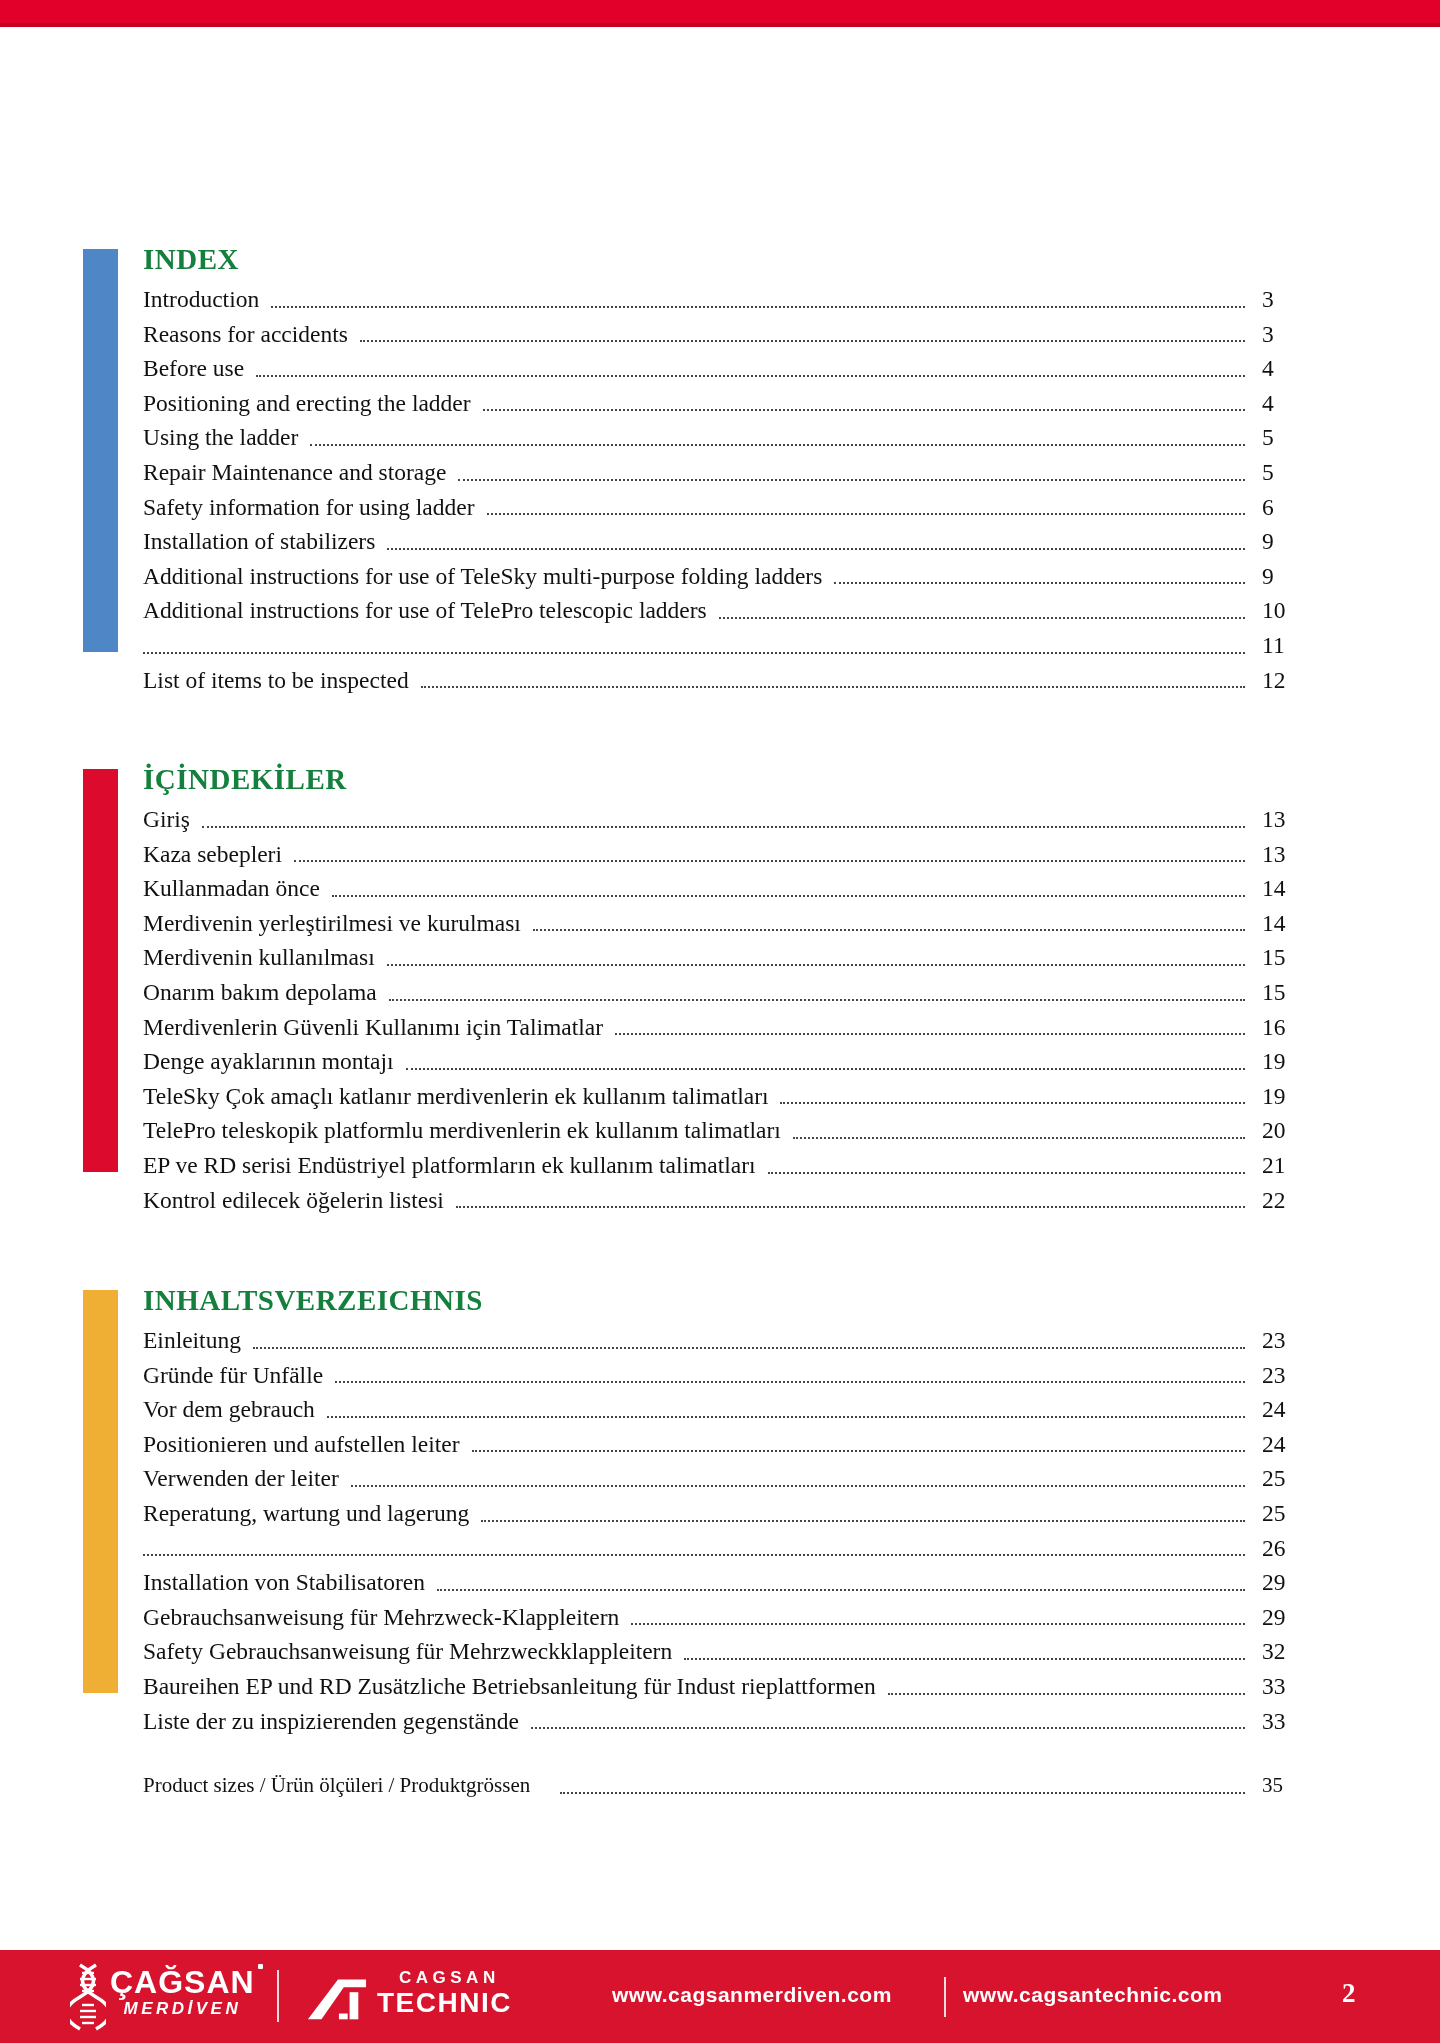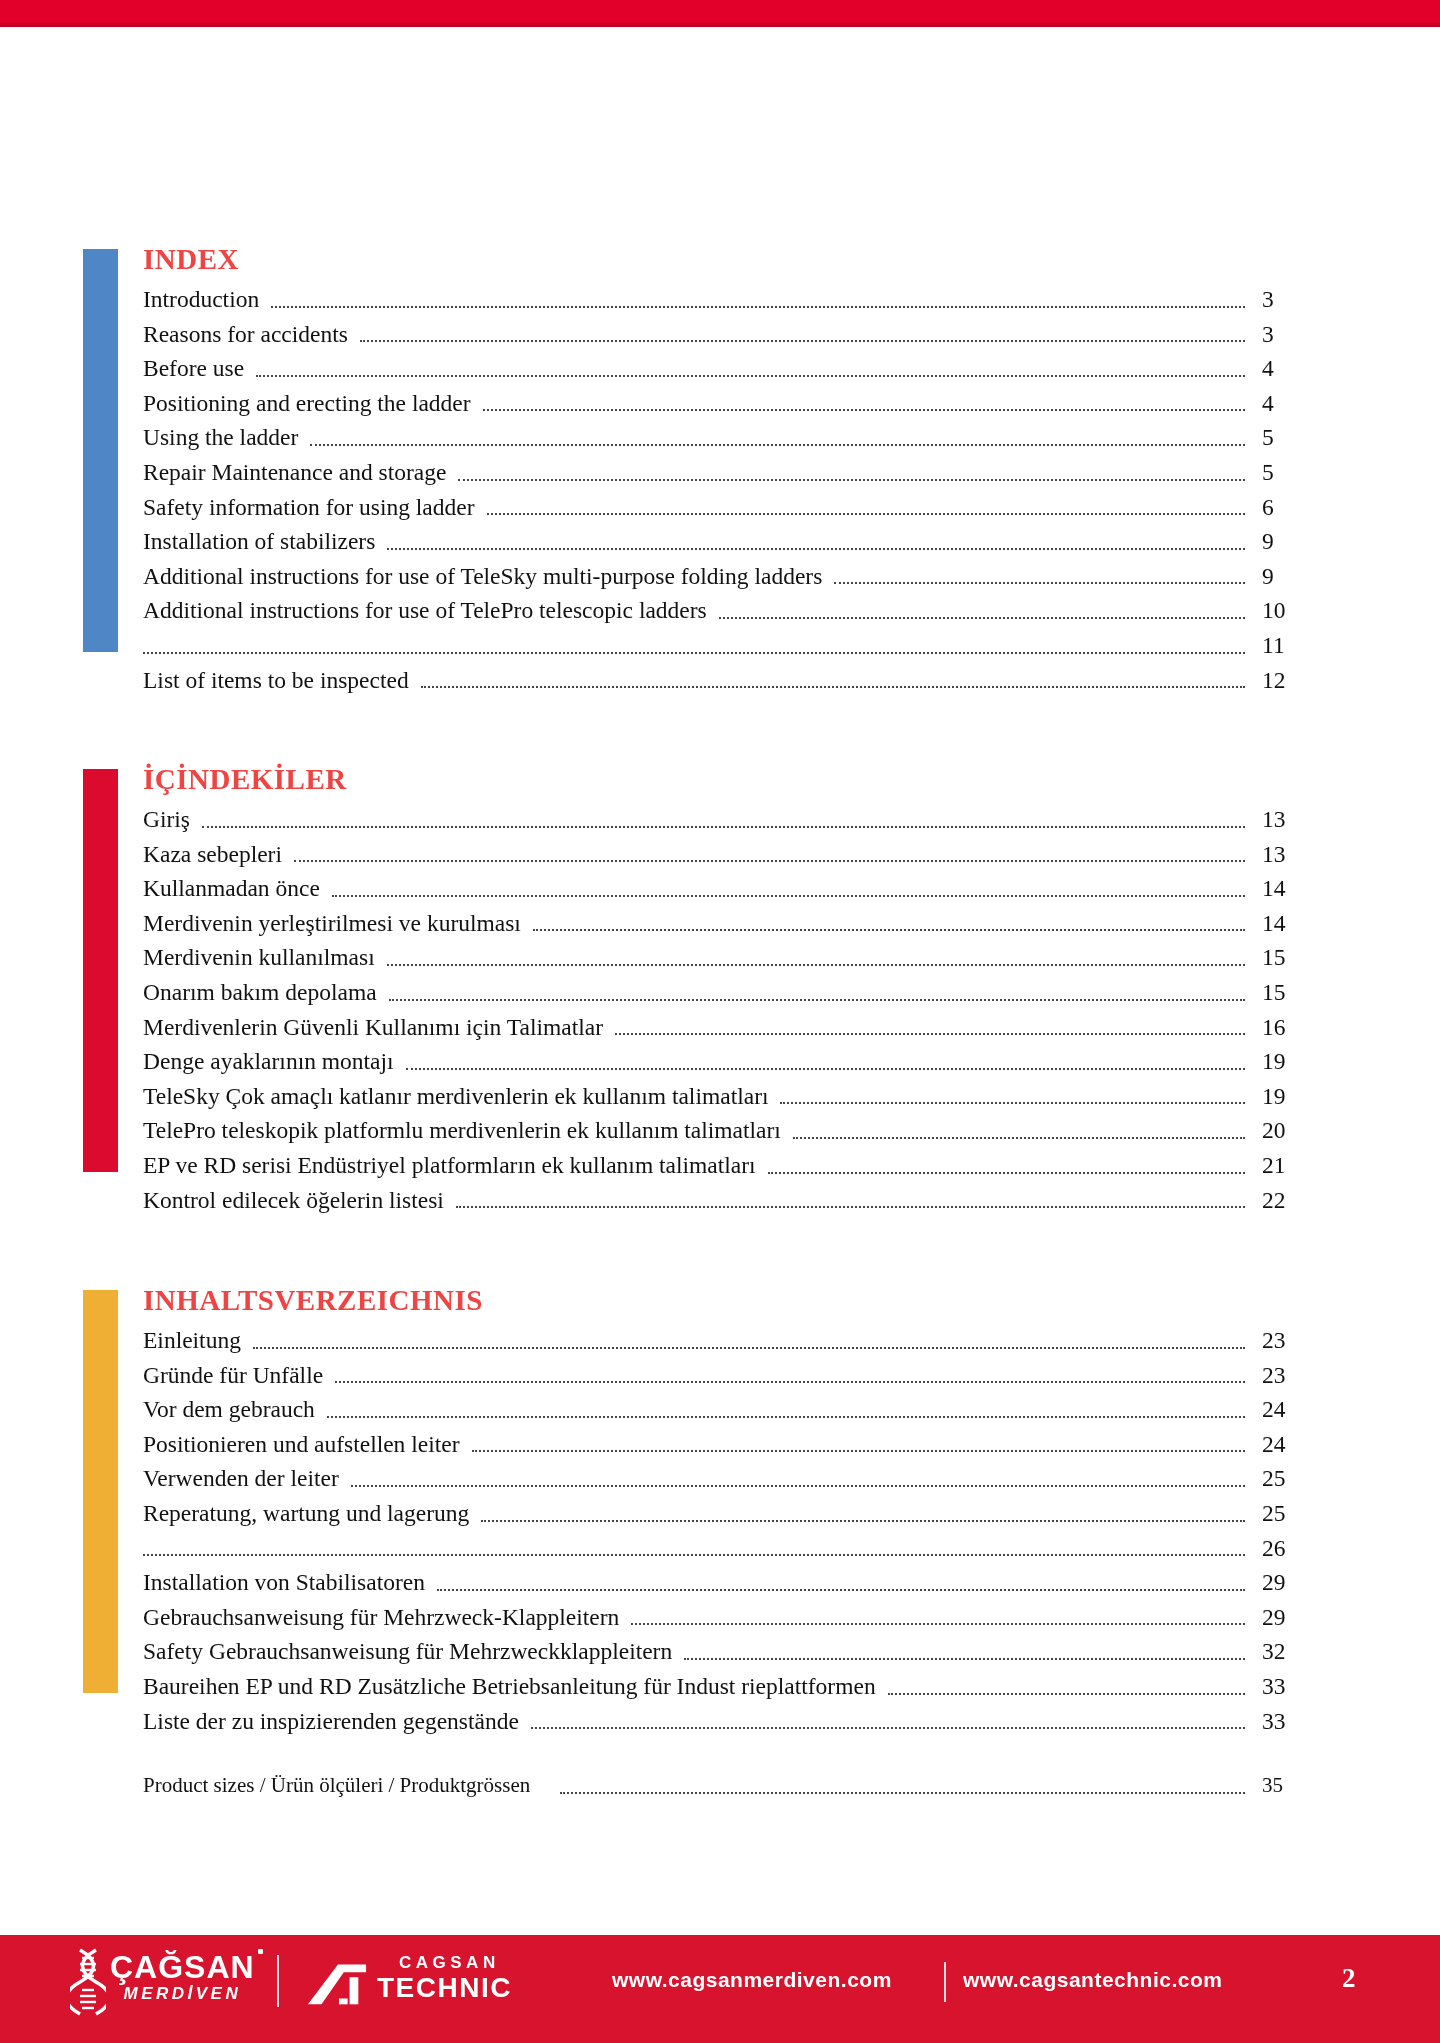--- a/index.html
+++ b/index.html
@@ -31,21 +31,21 @@
     width: 35px; height: calc(100% - 53px);
   }
 
   .section-title {
     margin: 0 0 0 60px;
     height: 41px;
     font-size: 29px;
     font-weight: bold;
     letter-spacing: 0.5px;
     line-height: 36px;
-    color: #ef4444;
+    color: #15803d;
   }
 
   .rows { margin-left: 60px; }
 
   .toc-row {
     display: flex;
     align-items: flex-end;
     height: 34.6px;
     font-size: 23.5px;
     line-height: 34.6px;
@@ -76,21 +76,21 @@
     height: 34.6px;
     font-size: 21px;
     line-height: 34.6px;
     white-space: nowrap;
   }
   .product-row .toc-leader { margin-left: 18px; }
 
   
   .footer {
     position: absolute; left: 0; bottom: 0;
-    width: 100%; height: 108px;
+    width: 100%; height: 93px;
     font-family: "Liberation Sans", sans-serif;
     color: #ffffff;
     margin-top: 20px;
   }
   .footer * { color: #ffffff; }
 
   .dna-icon { position: absolute; left: 70px; top: 12px; }
 
   .brand1 { position: absolute; left: 110px; top: 16px; text-align: center; }
   .brand1-name {

